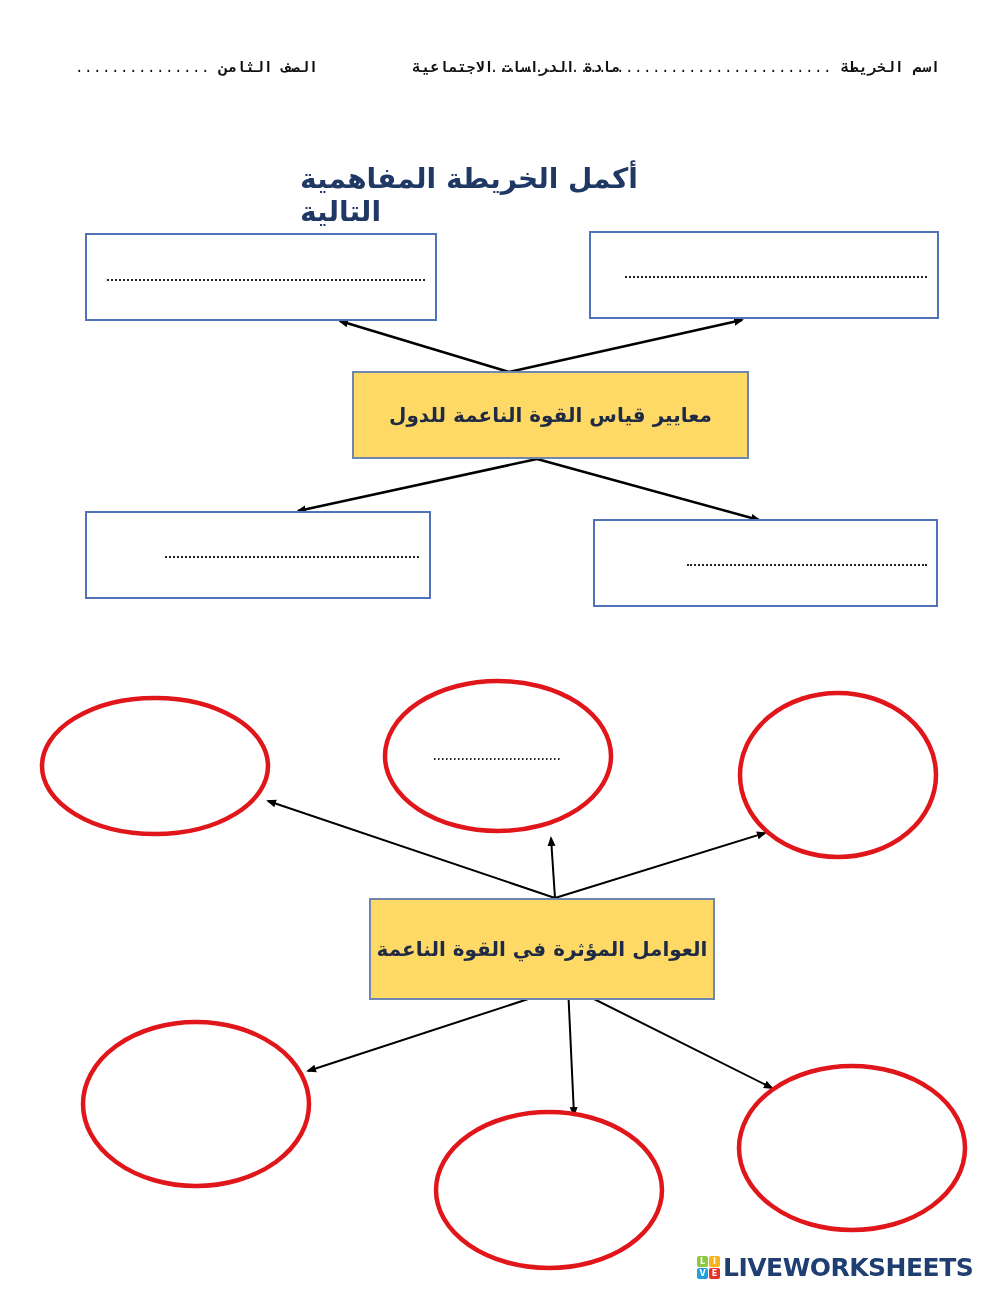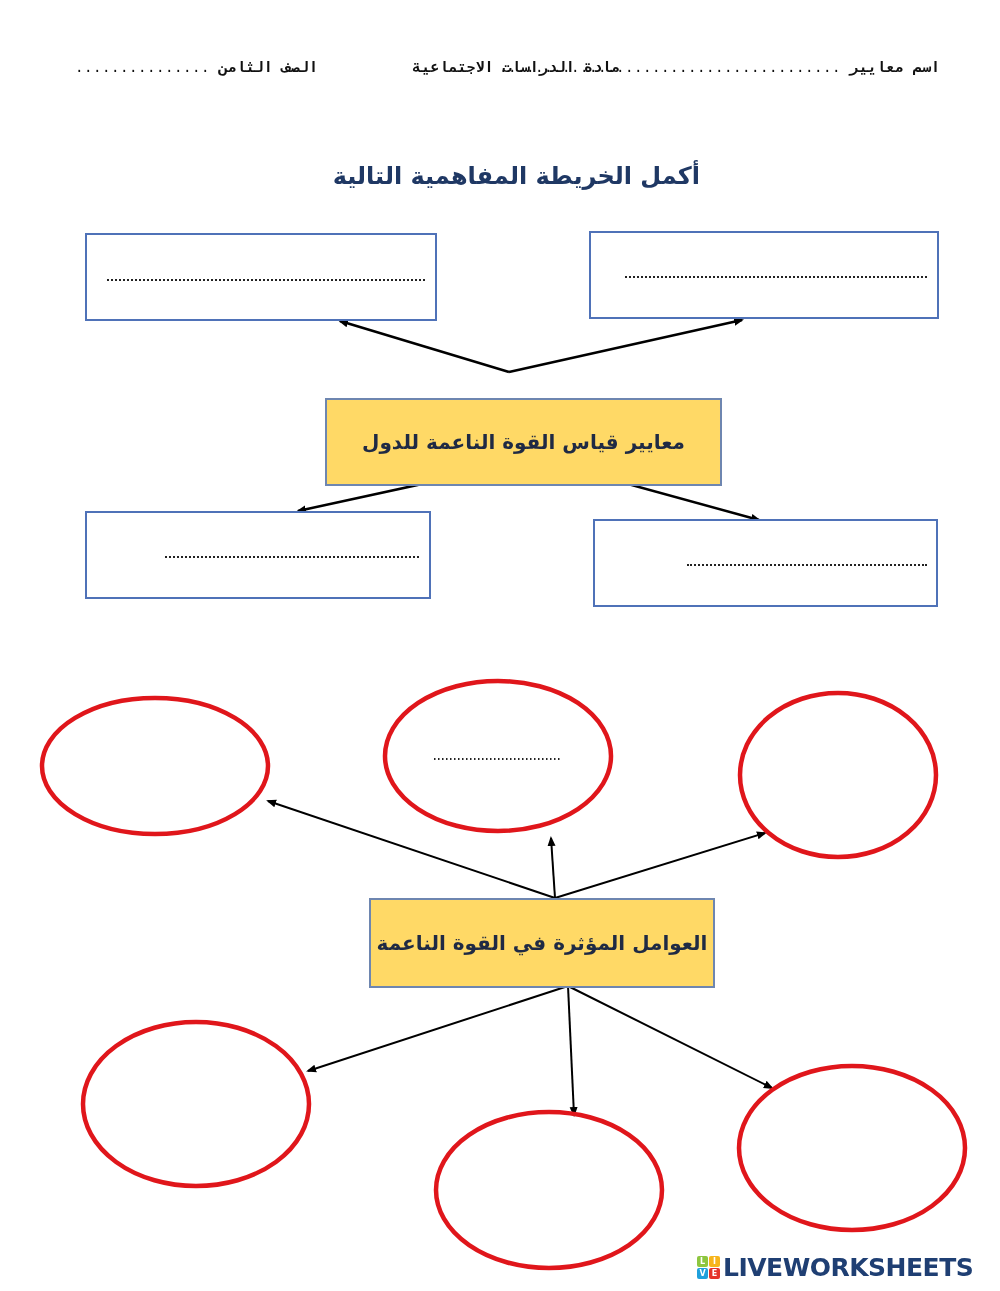--- a/index.html
+++ b/index.html
@@ -6,22 +6,22 @@
   body {
     width: 1000px; height: 1291px; position: relative;
     background: #ffffff; overflow: hidden;
     font-family: "DejaVu Sans", "Liberation Sans", sans-serif;
   }
   .hdr {
     position: absolute; top: 58px; font-size: 15px; font-weight: bold;
     color: #111; direction: rtl; white-space: nowrap; font-family: Liberation Mono, monospace;
   }
   .title {
-    position: absolute; top: 162px; left: 300px; width: 400px; text-align: right;
-    font-size: 24px; font-weight: bold; color: #1f3864; direction: rtl;
+    position: absolute; top: 162px; left: 300px; width: 400px; text-align: left;
+    font-size: 28px; font-weight: bold; color: #1f3864; direction: rtl;
   }
   .answer-box {
     position: absolute; background: #fff; border: 2.5px solid #4f72b8;
     box-sizing: border-box;
   }
   .dots {
     position: absolute; height: 0; border-bottom: 2px dotted #222;
   }
   .dots input {
     position: absolute; left: 0; top: -20px; width: 100%; height: 20px;
@@ -53,21 +53,21 @@
   }
   .brand-text {
     font-family: "DejaVu Sans", sans-serif; font-weight: bold; font-size: 25px;
     color: #1f3f73; letter-spacing: -0.5px;
   }
 </style>
 </head>
 <body>
 
 <div class="hdr" style="right:60px;">
-  <span>اسم معايير</span>
+  <span>اسم الخريطة</span>
   <span style="font-weight:normal;">......................................</span>
 </div>
 <div class="hdr" style="right:380px;margin-left:8px;">مادة الدراسات الاجتماعية</div>
 <div class="hdr" style="right:682px;">
   <span>الصف الثامن</span>
   <span style="font-weight:normal;">...............</span>
 </div>
 
 <div class="title">أكمل الخريطة المفاهمية التالية</div>
 
@@ -119,25 +119,25 @@
   <div class="dots" style="left:78px; width:254px; top:43px;">
     <input value="" style="">
   </div>
 </div>
 <div class="answer-box" style="left:593px; top:519px; width:345px; height:88px;">
   <div class="dots" style="left:92px; width:240px; top:43px;">
     <input value="" style="">
   </div>
 </div>
 
-<div class="central" style="left:325px; top:371px; width:397px; height:88px;margin-top:27px;">
+<div class="central" style="left:352px; top:371px; width:397px; height:88px;">
   <span>معايير قياس القوة الناعمة للدول</span>
 </div>
 
-<div class="central" style="left:369px; top:898px; width:346px; height:90px;align-items:center;">
+<div class="central" style="left:369px; top:898px; width:346px; height:102px;align-items:center;">
   <span>العوامل المؤثرة في القوة الناعمة</span>
 </div>
 
 <input class="oval-input" style="left: 70px; top: 755px; width: 170px; height: 22px;" value="">
 <input class="oval-input" style="left: 413px; top: 735px; width: 170px; height: 22px;" value="">
 <input class="oval-input" style="left: 763px; top: 764px; width: 150px; height: 22px;" value="">
 <input class="oval-input" style="left: 111px; top: 1093px; width: 170px; height: 22px;" value="">
 <input class="oval-input" style="left: 464px; top: 1179px; width: 170px; height: 22px;" value="">
 <input class="oval-input" style="left: 767px; top: 1137px; width: 170px; height: 22px;" value="">
 

